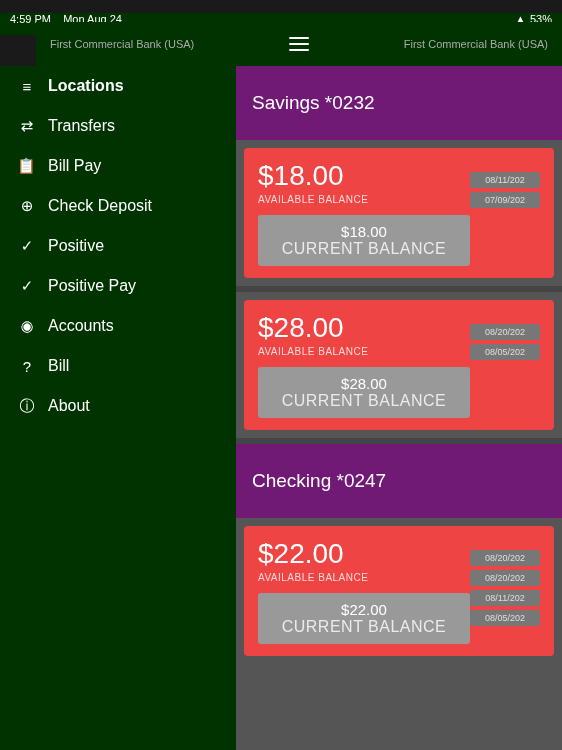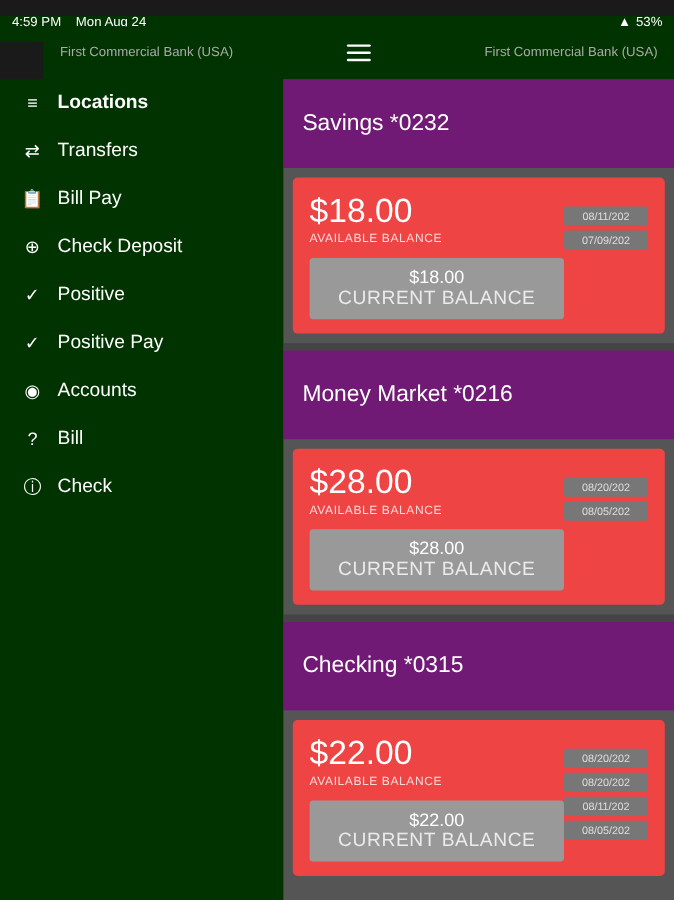--- a/index.html
+++ b/index.html
@@ -249,21 +249,21 @@
     <div class="sidebar-item">
       <span class="icon">◉</span>
       <span>Accounts</span>
     </div>
     <div class="sidebar-item">
       <span class="icon">?</span>
       <span>Bill</span>
     </div>
     <div class="sidebar-item">
       <span class="icon">ⓘ</span>
-      <span>Check</span>
+      <span>About</span>
     </div>
   </div>
 
 <div class="main-content">
 
 <div class="account-section">
       <div class="account-header">Savings *0232</div>
       <div class="account-card">
         <div class="account-card-inner">
           <div class="account-card-left">
@@ -276,41 +276,40 @@
           </div>
           <div class="account-card-right">
             <div class="date-tag">08/11/202</div>
             <div class="date-tag">07/09/202</div>
           </div>
         </div>
       </div>
       <div class="section-separator"></div>
     </div>
     <div class="account-section">
-      <div class="account-header">Money Market *0216</div>
       <div class="account-card">
         <div class="account-card-inner">
           <div class="account-card-left">
             <div class="account-balance-amount">$28.00</div>
             <div class="account-balance-label">AVAILABLE BALANCE</div>
             <div class="account-current-balance-box">
               <div class="account-current-amount">$28.00</div>
               <div class="account-current-label">CURRENT BALANCE</div>
             </div>
           </div>
           <div class="account-card-right">
             <div class="date-tag">08/20/202</div>
             <div class="date-tag">08/05/202</div>
           </div>
         </div>
       </div>
       <div class="section-separator"></div>
     </div>
     <div class="account-section">
-      <div class="account-header">Checking *0315</div>
+      <div class="account-header">Checking *0247</div>
       <div class="account-card">
         <div class="account-card-inner">
           <div class="account-card-left">
             <div class="account-balance-amount">$22.00</div>
             <div class="account-balance-label">AVAILABLE BALANCE</div>
             <div class="account-current-balance-box">
               <div class="account-current-amount">$22.00</div>
               <div class="account-current-label">CURRENT BALANCE</div>
             </div>
           </div>

